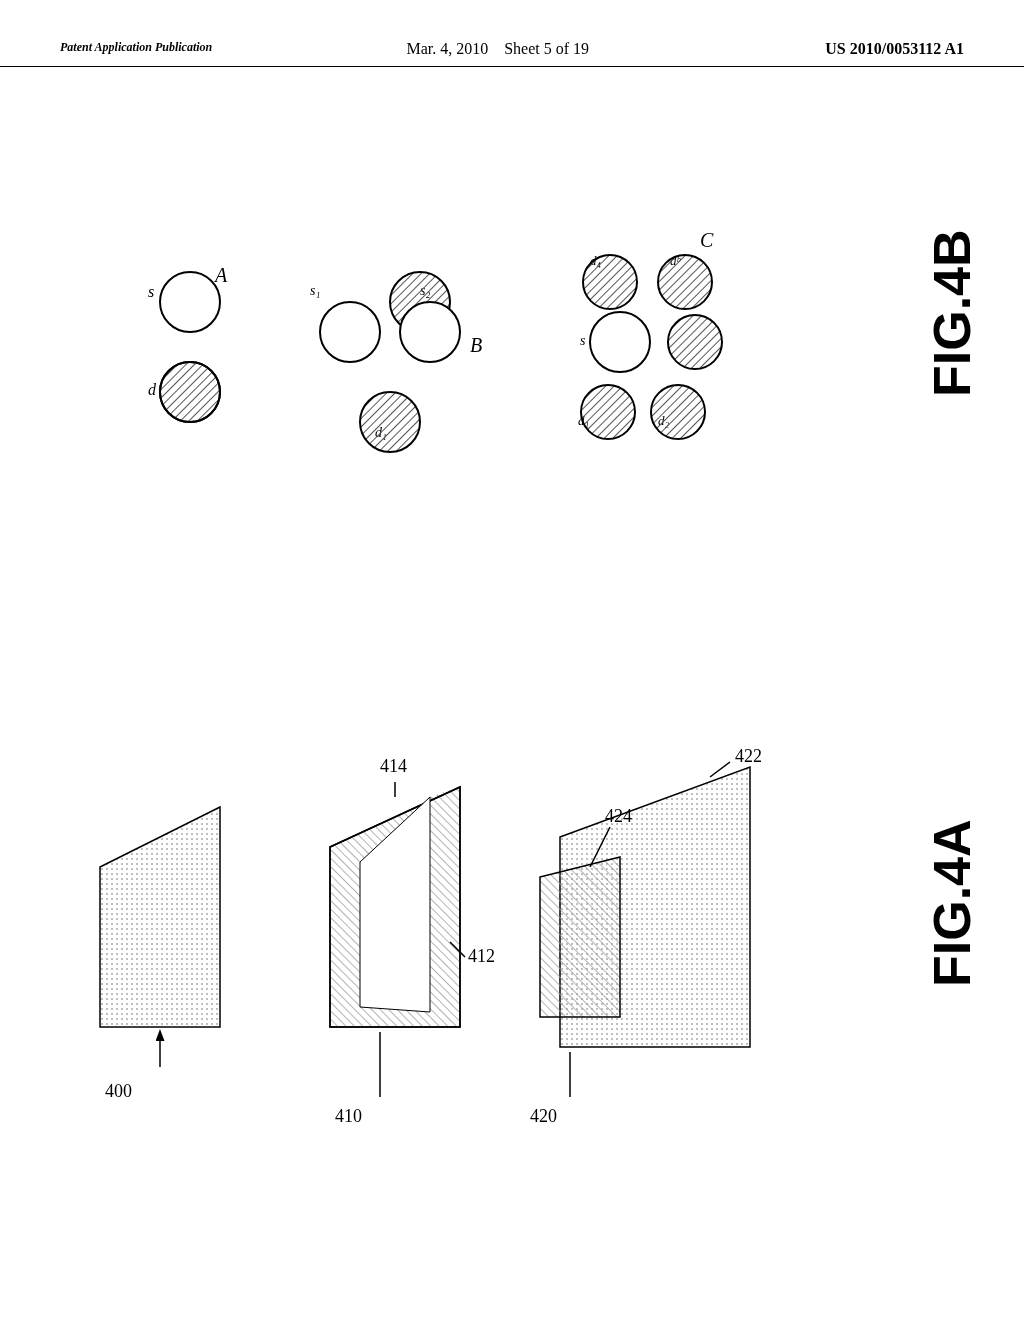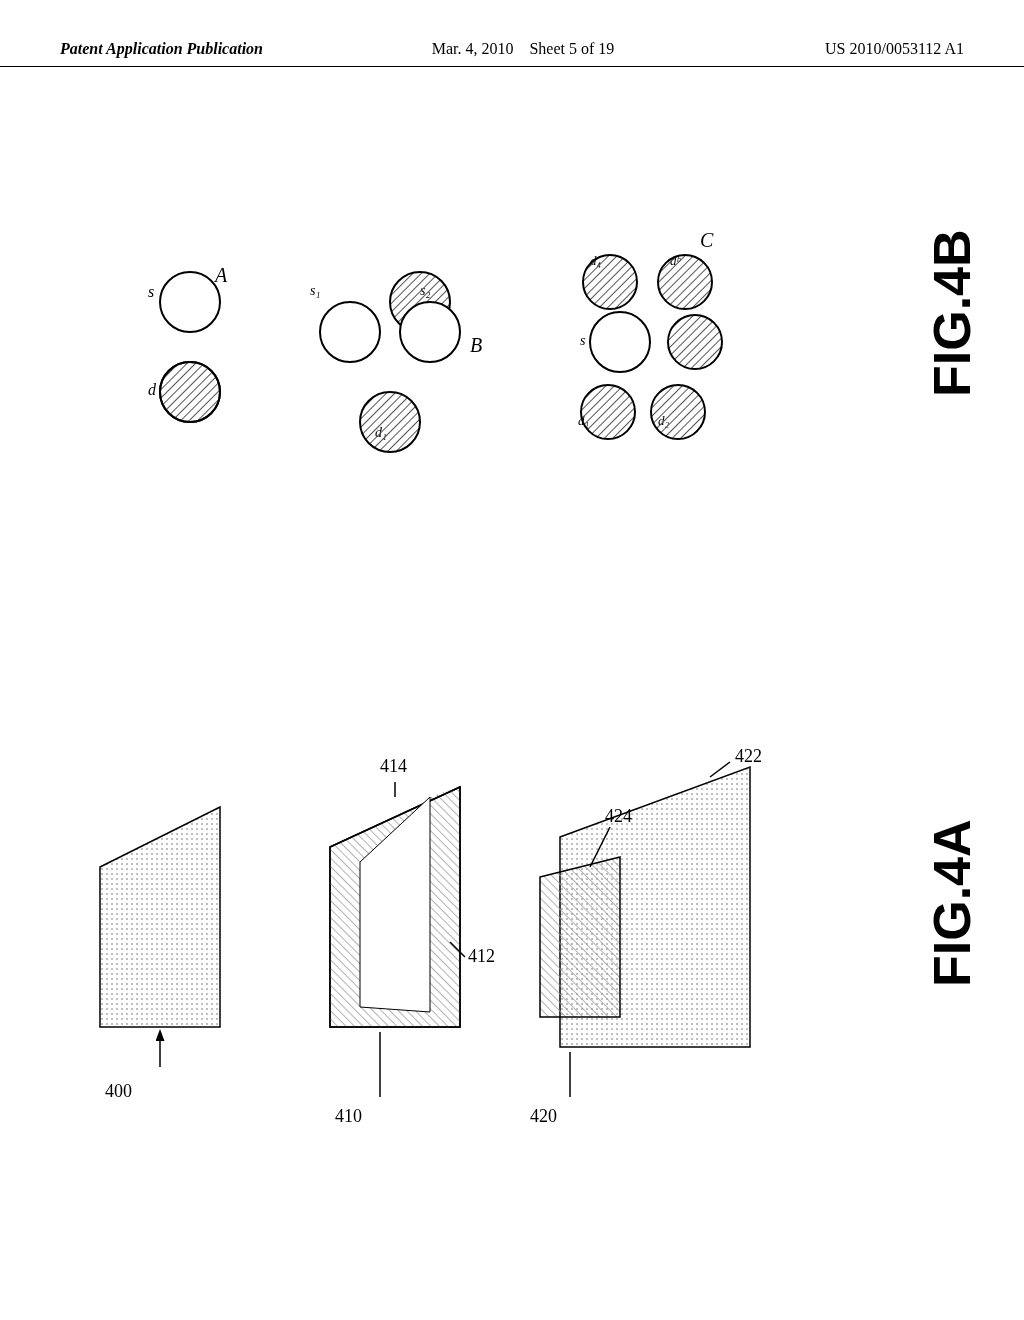--- a/index.html
+++ b/index.html
@@ -15,31 +15,31 @@
     
     .header {
       display: flex;
       justify-content: space-between;
       align-items: flex-start;
       padding: 40px 60px 0 60px;
       border-bottom: 1px solid #000;
       padding-bottom: 8px;
     }
     .header-left {
-      font-size: 16px;
+      font-size: 12px;
       font-weight: bold;
       font-style: italic;
     }
     .header-center {
       font-size: 16px;
       text-align: right;
     }
     .header-right {
       font-size: 16px;
-      font-weight: normal;
+      font-weight: bold;
       margin-left: 42px;
     }
 
     
     .content {
       position: relative;
       width: 100%;
       height: calc(1320px - 80px);
     }
 

